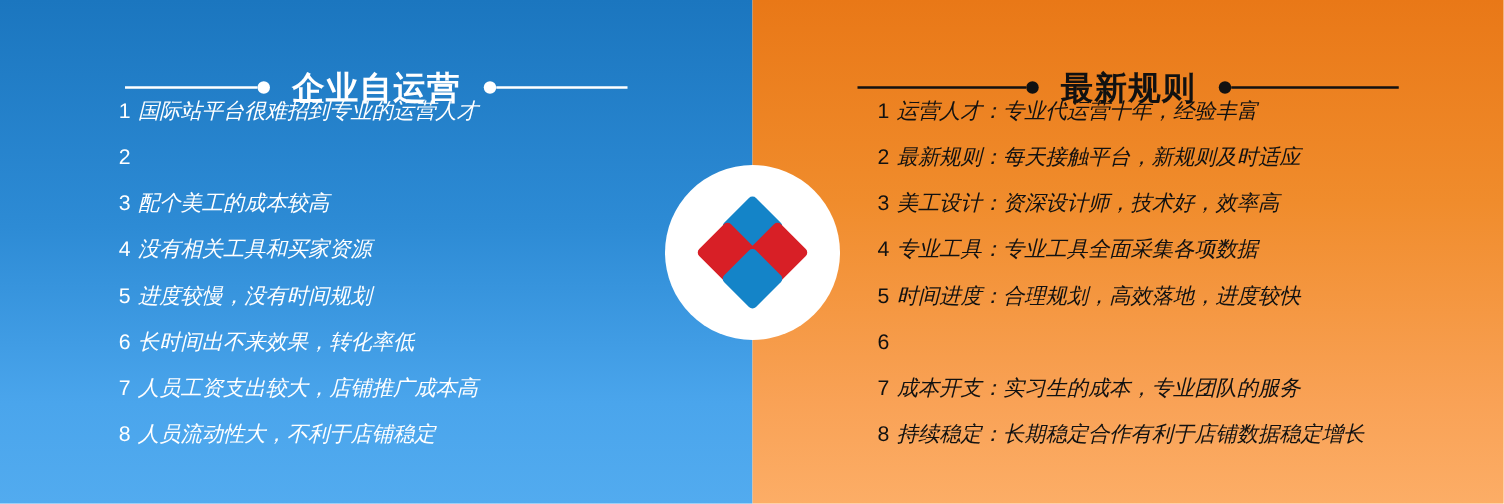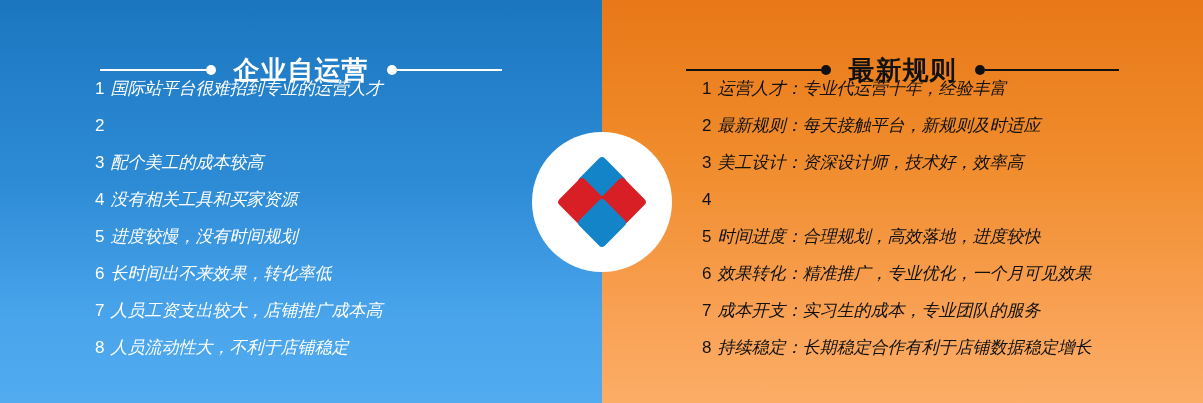--- a/index.html
+++ b/index.html
@@ -214,28 +214,28 @@
       <li class="list-item">
         <span class="item-index">2</span>
         <span class="item-text">最新规则：每天接触平台，新规则及时适应</span>
       </li>
       <li class="list-item">
         <span class="item-index">3</span>
         <span class="item-text">美工设计：资深设计师，技术好，效率高</span>
       </li>
       <li class="list-item">
         <span class="item-index">4</span>
+        <span class="item-text">专业工具：专业工具全面采集各项数据</span>
       </li>
       <li class="list-item">
         <span class="item-index">5</span>
         <span class="item-text">时间进度：合理规划，高效落地，进度较快</span>
       </li>
       <li class="list-item">
         <span class="item-index">6</span>
-        <span class="item-text">效果转化：精准推广，专业优化，一个月可见效果</span>
       </li>
       <li class="list-item">
         <span class="item-index">7</span>
         <span class="item-text">成本开支：实习生的成本，专业团队的服务</span>
       </li>
       <li class="list-item">
         <span class="item-index">8</span>
         <span class="item-text">持续稳定：长期稳定合作有利于店铺数据稳定增长</span>
       </li>
     </ul>

